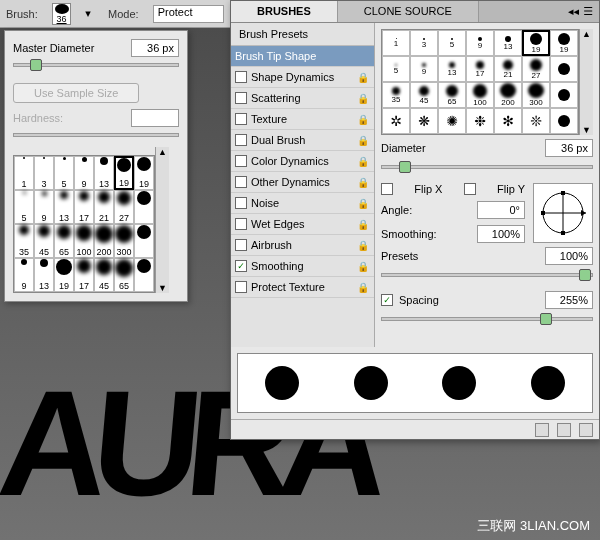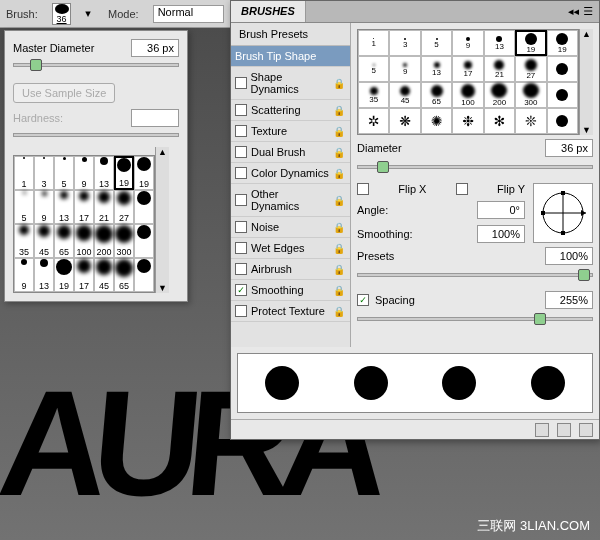--- a/index.html
+++ b/index.html
@@ -13,42 +13,42 @@
 .brush-swatch .dot { width: 14px; height: 14px; background: #000; border-radius: 50%; }
 .brush-swatch .sz { font-size: 9px; }
 .dropdown-arrow { width: 10px; display:flex; align-items:center; cursor:pointer; }
 .mode-select { width: 80px; height: 18px; border: 1px solid #999; background: #fff; padding: 0 4px; }
 
 .presets-panel { position: absolute; top: 30px; left: 4px; width: 184px; background: #e8e8e8; border: 1px solid #888; box-shadow: 2px 2px 6px rgba(0,0,0,.3); padding: 8px; }
 .row { display: flex; align-items: center; justify-content: space-between; margin-bottom: 6px; }
 .num-input { width: 48px; height: 18px; border: 1px solid #999; background: #fff; text-align: right; padding: 0 4px; }
 .slider-track { height: 4px; background: #ccc; border: 1px solid #999; position: relative; margin: 4px 0 10px; }
 .slider-thumb { position: absolute; top: -5px; width: 12px; height: 12px; background: #8fcf8f; border: 1px solid #555; border-radius: 2px; cursor:pointer; }
-.sample-btn { border: 1px solid #aaa; background: #eee; color: #aaa; padding: 3px 8px; border-radius: 3px; margin: 6px 0; display: inline-block; }
+.sample-btn { border: 1px solid #aaa; background: #eee; color: #aaa; padding: 3px 20px; border-radius: 3px; margin: 6px 0; display: inline-block; }
 .disabled-label { color: #aaa; }
 
 .brush-grid { margin-top: 8px; border: 1px solid #888; background: #fff; display: grid; grid-template-columns: repeat(7, 1fr); }
 .brush-grid .cell { border: 1px solid #bbb; height: 34px; display: flex; flex-direction: column; align-items: center; justify-content: center; cursor:pointer; }
 .brush-grid .cell .tip { background: #000; border-radius: 50%; }
 .brush-grid .cell .lbl { font-size: 9px; margin-top: auto; }
 .brush-grid .cell.sel { border: 2px solid #000; }
 .brush-grid .cell.soft .tip { filter: blur(2px); }
 .brush-grid-wrap { display:flex; }
 .sbar { width:14px; background:#ddd; border-left:1px solid #999; display:flex; flex-direction:column; justify-content:space-between; align-items:center; }
 .sbar .arr { font-size:9px; cursor:pointer; }
 
 .brushes-panel { position: absolute; top: 0; left: 230px; width: 370px; height: 440px; background: #e8e8e8; border: 1px solid #666; box-shadow: 2px 2px 8px rgba(0,0,0,.4); display: flex; flex-direction: column; }
 .tab-bar { display: flex; background: #b8b8b8; border-bottom: 1px solid #888; }
-.tab { padding: 4px 10px; background: #c4c4c4; border-right: 1px solid #999; cursor:pointer;font-style:italic; }
+.tab { padding: 4px 26px; background: #c4c4c4; border-right: 1px solid #999; cursor:pointer; }
 .tab.active { background: #e8e8e8; font-weight: bold; }
 .tab-bar .flex { flex: 1; }
 .tab-bar .menu { padding: 4px 6px; cursor:pointer; display:flex; gap:4px; }
 
 .panel-body { display: flex; flex: 1; }
-.option-list { width: 120px; border-right: 1px solid #aaa; background: #e2e2e2; }
+.option-list { width: 144px; border-right: 1px solid #aaa; background: #e2e2e2; }
 .option-list .hdr { padding: 5px 8px; border-bottom: 1px solid #bbb; cursor:pointer; }
 .option-list .opt { padding: 4px 4px; border-bottom: 1px solid #ccc; display: flex; align-items: center; gap: 4px; cursor:pointer; }
 .option-list .opt.active { background: #7a9bbf; color: #fff; }
 .option-list .lock { margin-left: auto; font-size: 10px; color: #666; }
 .chk { width: 12px; height: 12px; border: 1px solid #666; background: #fff; display: inline-flex; align-items: center; justify-content: center; font-size: 9px; color: #070; }
 
 .settings { flex: 1; padding: 6px; display: flex; flex-direction: column; gap: 4px; }
 .mini-grid { display: grid; grid-template-columns: repeat(7, 1fr); border: 1px solid #888; background: #fff; }
 .mini-grid .cell { border: 1px solid #bbb; height: 26px; display:flex; flex-direction:column; align-items:center; justify-content:center; cursor:pointer; }
 .mini-grid .cell .tip { background:#000; border-radius:50%; }
@@ -78,21 +78,21 @@
 <div class="watermark">三联网 3LIAN.COM</div>
 
 <div class="toolbar">
   <label>Brush:</label>
   <div class="brush-swatch">
     <div class="dot"></div>
     <div class="sz">36</div>
   </div>
   <div class="dropdown-arrow">▾</div>
   <label>Mode:</label>
-  <div class="mode-select">Normal</div>
+  <div class="mode-select">Protect</div>
 </div>
 
 <div class="presets-panel">
   <div class="row">
     <span>Master Diameter</span>
     <input class="num-input" value="36 px" style="">
   </div>
   <div class="slider-track">
       <div class="slider-thumb" style="left:10%"></div>
     </div>
@@ -220,20 +220,21 @@
     <div class="sbar">
         <span class="arr">▲</span>
         <span class="arr">▼</span>
       </div>
   </div>
 </div>
 
 <div class="brushes-panel">
   <div class="tab-bar">
     <div class="tab active">BRUSHES</div>
+    <div class="tab">CLONE SOURCE</div>
     <div class="flex"></div>
     <div class="menu">
         <span>◂◂</span>
         <span>☰</span>
       </div>
   </div>
   <div class="panel-body">
     <div class="option-list">
       <div class="hdr">Brush Presets</div>
       <div id="opt-list">

